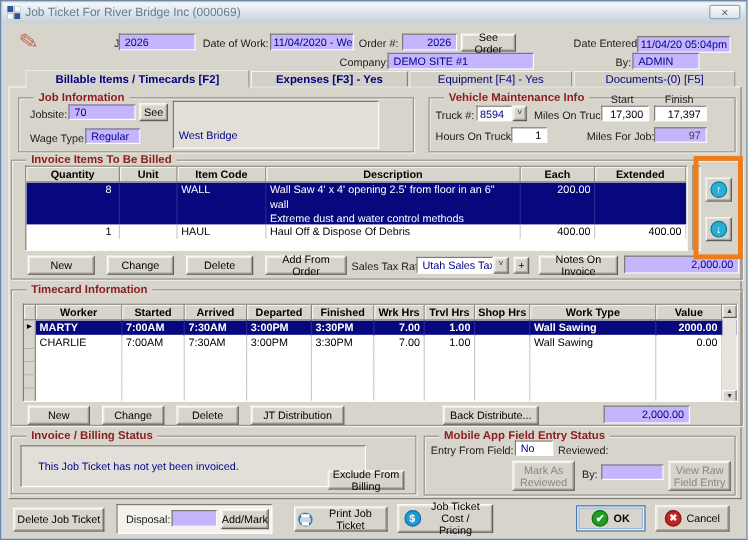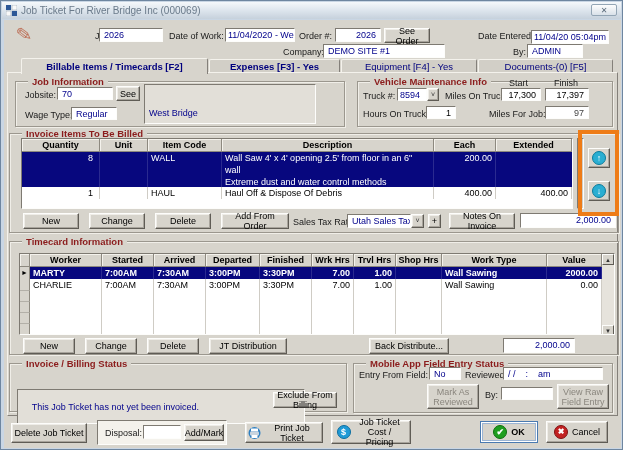--- a/index.html
+++ b/index.html
@@ -13,21 +13,21 @@
     background:linear-gradient(#f5f8fb,#dde5ed 50%,#c6d1dc);display:flex;align-items:center;
     padding:0 4px;color:#6a7a8a;font-size:10px;}
   .closebtn{position:absolute;right:5px;top:3px;width:26px;height:12px;
     background:linear-gradient(#fdfdfd,#d9e1e9);border:1px solid #93a5b5;border-radius:2px;
     display:flex;align-items:center;justify-content:center;font-size:8px;color:#5a6a7a;cursor:default;}
   .face{position:absolute;left:3px;top:19px;width:617px;height:428px;background:#d7d4cc;}
   
   .lbl{position:absolute;font-size:9px;color:#1a1a1a;white-space:nowrap;}
   .navy{color:#00008b;}
   .field{position:absolute;border:1px solid;border-color:#7e7a72 #fdfdfb #fdfdfb #7e7a72;
-    background:#ffffff;font-size:9px;line-height:11px;padding:1px 4px;white-space:pre;overflow:hidden;}
+    background:#c4b5fd;font-size:9px;line-height:11px;padding:1px 4px;white-space:pre;overflow:hidden;}
   .field.white{background:#fff;}
   .field.right{text-align:right;}
   .btn{position:absolute;background:#d7d4cc;border:1px solid;border-color:#fdfdfb #5f5c55 #5f5c55 #fdfdfb;
     box-shadow:inset -1px -1px 0 #a8a49c,inset 1px 1px 0 #efede8;
     display:flex;align-items:center;justify-content:center;font-size:9px;text-align:center;
     line-height:10px;cursor:default;padding:0 2px;}
   .btn.disabled{color:#8a867e;}
   .group{position:absolute;border:1px solid #9b978e;box-shadow:1px 1px 0 #f0eee8,inset 1px 1px 0 #f0eee8;}
   .gtitle{position:absolute;top:-6px;left:12px;background:#d7d4cc;padding:0 4px;
     color:#8b1c1c;font-weight:bold;font-size:9.5px;white-space:nowrap;}
@@ -305,32 +305,31 @@
   <div class="btn" style="left:22px;top:337px;width:52px;height:16px;">New</div>
   <div class="btn" style="left:84px;top:337px;width:52px;height:16px;">Change</div>
   <div class="btn" style="left:146px;top:337px;width:52px;height:16px;">Delete</div>
   <div class="btn" style="left:368px;top:337px;width:80px;height:16px;">Back Distribute...</div>
   <div class="btn" style="left:208px;top:337px;width:78px;height:16px;">JT Distribution</div>
   <div class="field navy right" style="left:502px;top:337px;width:72px;height:15px;">2,000.00</div>
 
   <div class="group" style="left:8px;top:362px;width:338px;height:49px;">
     <span class="gtitle">Invoice / Billing Status</span>
   </div>
-  <div class="field" style="left:16px;top:388px;width:288px;height:35px;background:#e2dfd8;">
+  <div class="field" style="left:16px;top:370px;width:288px;height:35px;background:#e2dfd8;">
     <span class="navy">This Job Ticket has not yet been invoiced.</span>
   </div>
   <div class="btn" style="left:272px;top:391px;width:64px;height:16px;">Exclude From Billing</div>
 
   <div class="group" style="left:352px;top:362px;width:260px;height:50px;">
     <span class="gtitle">Mobile App Field Entry Status</span>
   </div>
   <span class="lbl" style="left:358px;top:369px;">Entry From Field:</span>
   <div class="field white navy" style="left:428px;top:366px;width:32px;height:13px;">No</div>
   <span class="lbl" style="left:464px;top:369px;">Reviewed:</span>
-  <div class="field navy" style="left:502px;top:366px;width:100px;height:13px;">/ /    :    am</div>
   <div class="btn disabled" style="left:426px;top:383px;width:52px;height:25px;">Mark As Reviewed</div>
   <span class="lbl" style="left:484px;top:389px;">By:</span>
   <div class="field" style="left:500px;top:386px;width:52px;height:13px;"></div>
   <div class="btn" style="left:10px;top:422px;width:76px;height:20px;">Delete Job Ticket</div>
 
   <div class="btn disabled" style="left:556px;top:383px;width:52px;height:25px;">View Raw Field Entry</div>
   <div class="field" style="left:96px;top:419px;width:130px;height:25px;background:#f4f2ec;padding:0;"></div>
   <span class="lbl" style="left:104px;top:427px;">Disposal:</span>
   <div class="field" style="left:142px;top:424px;width:38px;height:14px;"></div>
   <div class="btn" style="left:183px;top:423px;width:40px;height:17px;">Add/Mark</div>

